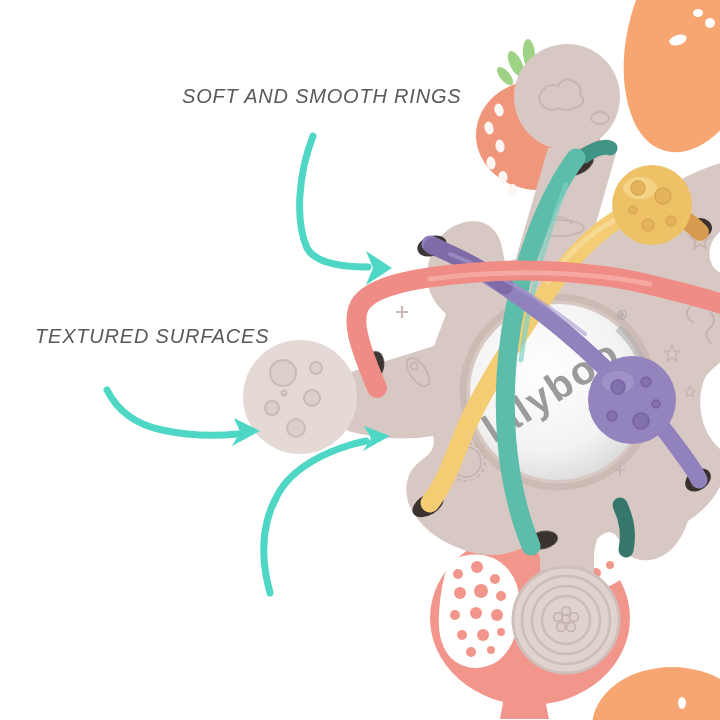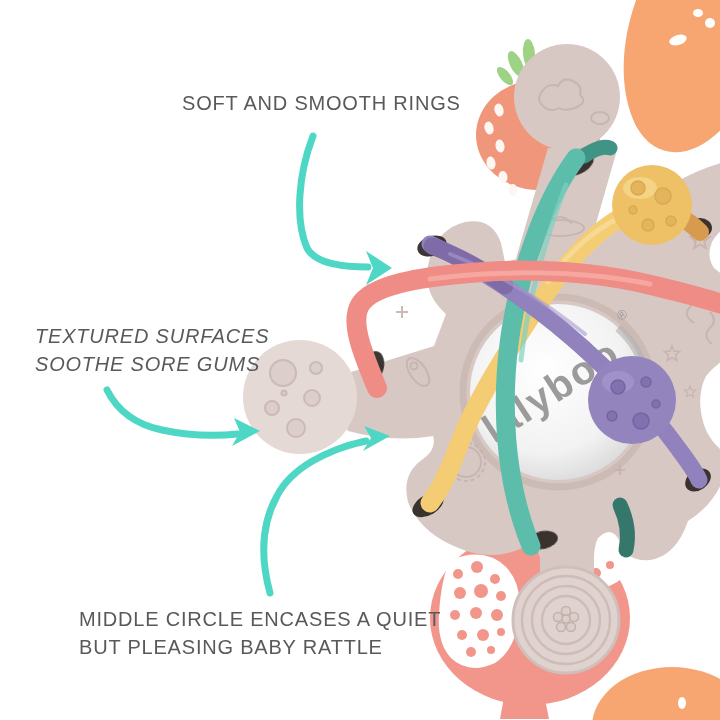--- a/index.html
+++ b/index.html
@@ -2,21 +2,21 @@
 <html><head>
 <meta charset="utf-8">
 <style>
   html,body{margin:0;padding:0;background:#fff;}
   .stage{position:relative;width:720px;height:720px;overflow:hidden;background:#fff;
          font-family:"Liberation Sans",sans-serif;}
   .stage svg{position:absolute;left:0;top:0;}
   .callout{position:absolute;color:#58595B;font-size:20px;letter-spacing:.8px;
            line-height:28px;white-space:nowrap;font-weight:400;}
   .callout div{white-space:nowrap;}
-  #callout-rings{left:182px;top:89px;}
+  #callout-rings{left:182px;top:82px;font-style:italic;}
   #callout-texture{left:35px;top:322px;font-style:italic;}
   #callout-rattle{left:79px;top:605px;}
 </style>
 </head>
 <body>
 
 <div class="stage">
 
 <svg width="720" height="720" viewBox="0 0 720 720">
   <defs>
@@ -219,20 +219,15 @@
       <path d="M270,593 C261,560 261,525 277,496 C291,468 328,449 366,441" stroke-width="7" stroke="#4FD7C5"></path>
       <path d="M390,436 L364,426 L371,438 L363,451 Z" stroke="none" fill="#4FD7C5"></path>
     </g>
   </g>
 </svg>
 
   <div class="callout" id="callout-rings">SOFT AND SMOOTH RINGS</div>
 
   <div class="callout" id="callout-texture">
     <div>TEXTURED SURFACES</div>
-    <div>SOOTHE SORE GUMS</div>
   </div>
 
-  <div class="callout" id="callout-rattle">
-    <div>MIDDLE CIRCLE ENCASES A QUIET</div>
-    <div>BUT PLEASING BABY RATTLE</div>
-  </div>
 </div>
 
 </body></html>

